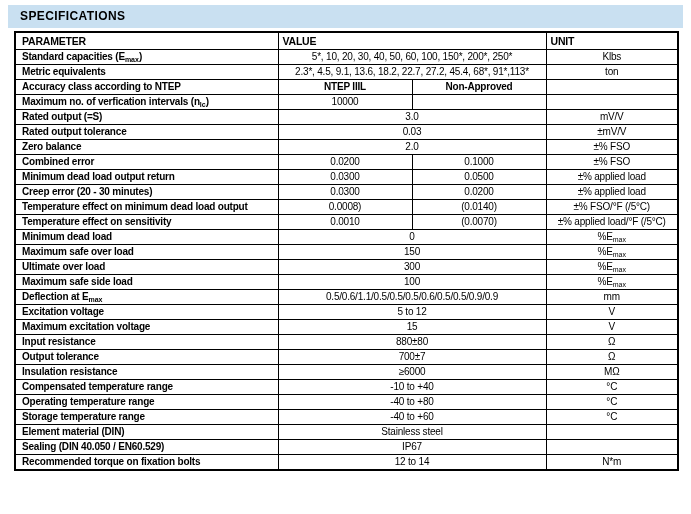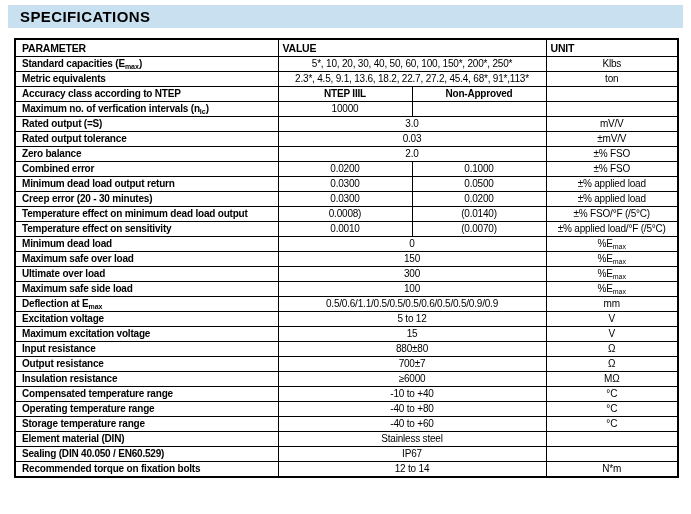--- a/index.html
+++ b/index.html
@@ -3,26 +3,26 @@
 <meta charset="utf-8">
 <style>
   html,body{margin:0;padding:0;}
   body{
     width:691px;height:514px;background:#ffffff;color:#000;
     font-family:"Liberation Sans","DejaVu Sans",sans-serif;
     -webkit-font-smoothing:antialiased;
   }
   .banner{
     margin:5px 8px 0 8px;height:23px;line-height:23px;
-    font-size:15px;font-weight:bold;letter-spacing:.4px;
+    font-size:12px;font-weight:bold;letter-spacing:.4px;
     padding-left:12px;box-sizing:border-box;
   }
   table.spec{
     border-collapse:collapse;table-layout:fixed;
-    margin:10px 0 0 14px;width:663px;
+    margin:3px 0 0 14px;width:663px;
     border:2px solid #000;
     padding-left:36px;
   }
   .spec th,.spec td{
     border:1px solid #000;
     padding:0 4px;overflow:hidden;white-space:nowrap;
     font-size:10px;height:14px;line-height:14px;
     letter-spacing:-0.2px;
   }
   .spec th{font-size:10.5px;height:16px;line-height:16px;font-weight:bold;}
@@ -156,21 +156,21 @@
         <td class="param">Maximum excitation voltage</td>
         <td colspan="2" class="val">15</td>
         <td class="unit">V</td>
       </tr>
       <tr>
         <td class="param">Input resistance</td>
         <td colspan="2" class="val">880±80</td>
         <td class="unit">Ω</td>
       </tr>
       <tr>
-        <td class="param">Output resistance</td>
+        <td class="param">Output tolerance</td>
         <td colspan="2" class="val">700±7</td>
         <td class="unit">Ω</td>
       </tr>
       <tr>
         <td class="param">Insulation resistance</td>
         <td colspan="2" class="val">≥6000</td>
         <td class="unit">MΩ</td>
       </tr>
       <tr>
         <td class="param">Compensated temperature range</td>

